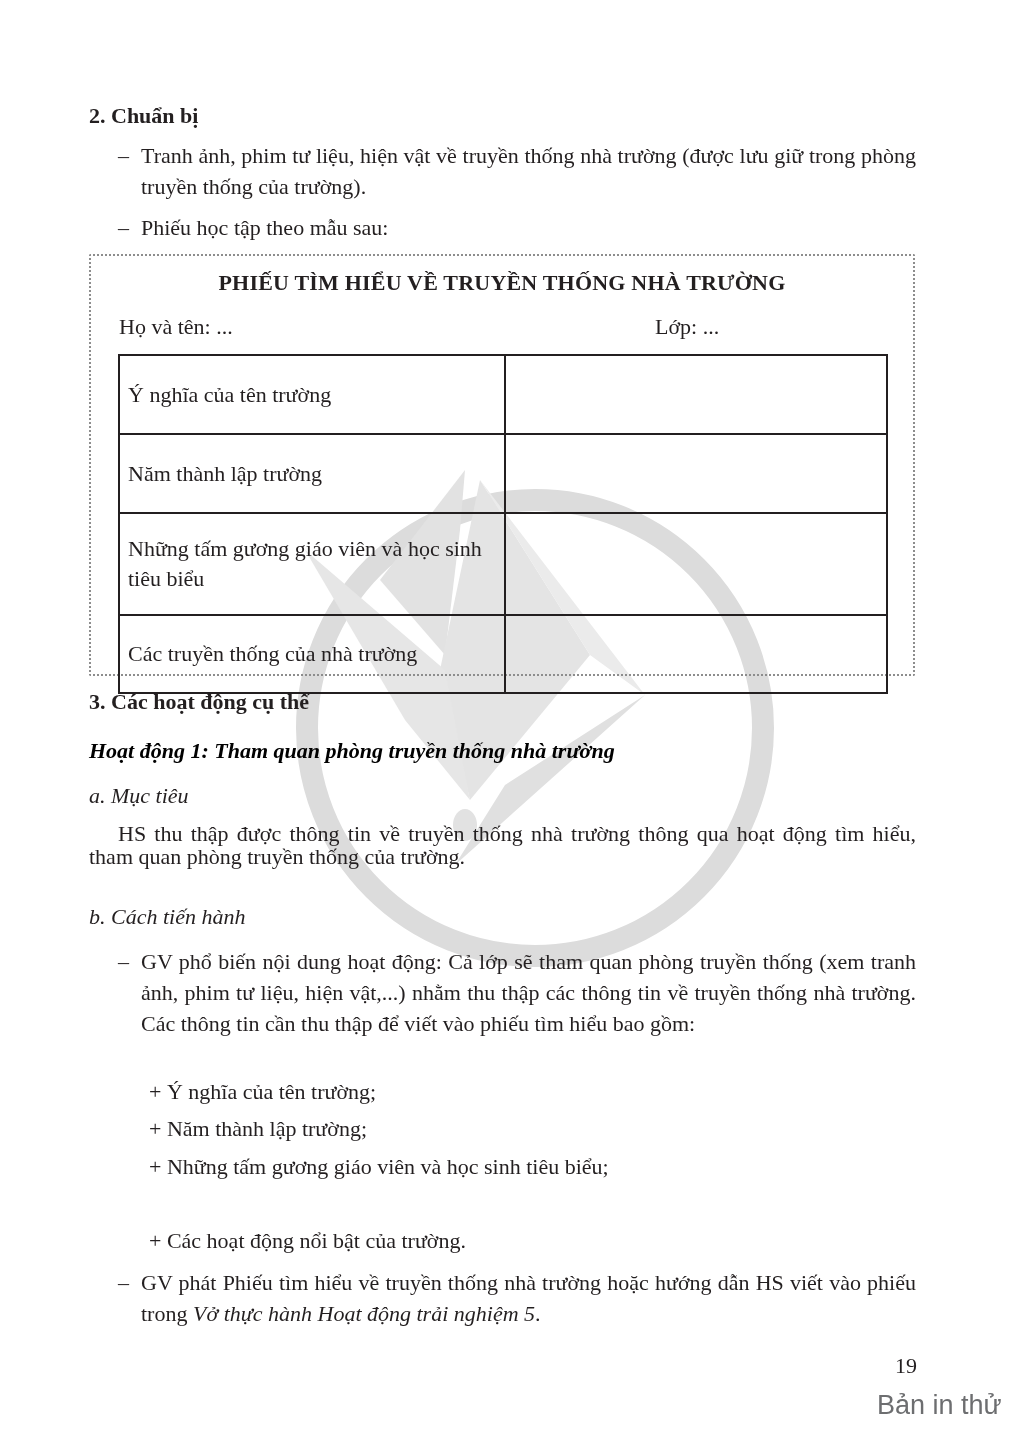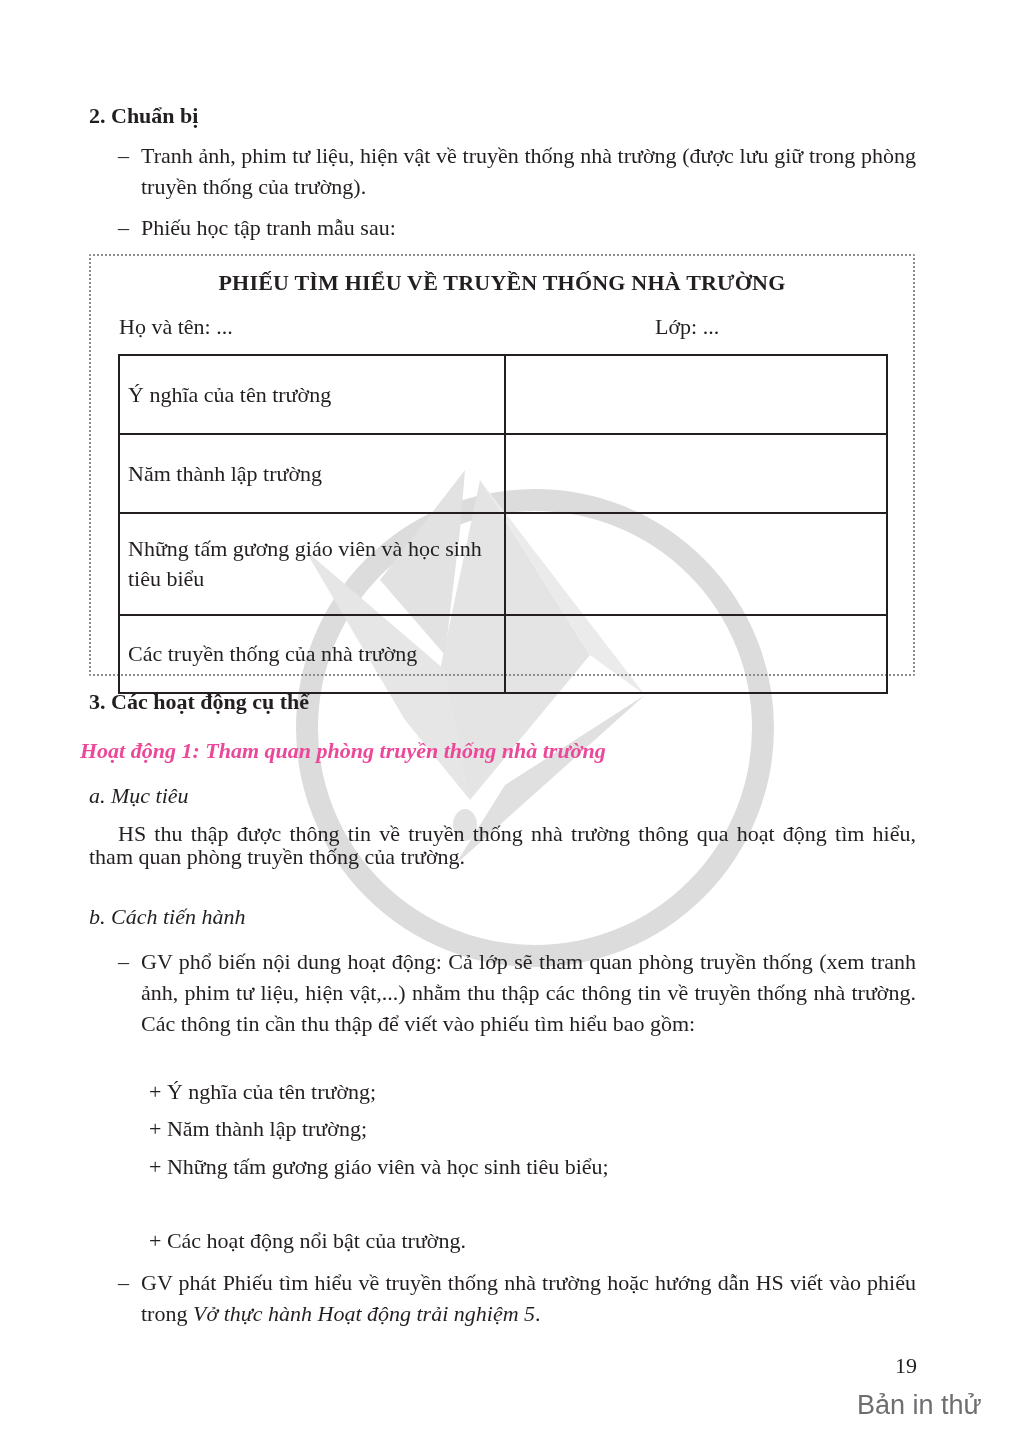--- a/index.html
+++ b/index.html
@@ -31,21 +31,21 @@
     .form-table td.label { width: 368px; }
     .form-table tr.r1 td { height: 53px; }
     .form-table tr.r2 td { height: 53px; }
     .form-table tr.r3 td { height: 76px; }
     .form-table tr.r4 td { height: 52px; }
     .form-table tr.r5 td { height: 53px; border-top-width: 3px; }
     .italic-bold { font-style: italic; font-weight: bold; font-size: 22px; }
     .italic { font-style: italic; font-size: 22px; }
     .plus-item { position: absolute; left: 141px; font-size: 22px; line-height: 31px; margin-left: 8px; }
     .page-number { position: absolute; left: 895px; top: 1353px; font-size: 22px; }
-    .draft-label { position: absolute; left: 857px; top: 1390px; font-family: "Liberation Sans", "DejaVu Sans", sans-serif; font-size: 27px; color: #6d6e70; }
+    .draft-label { position: absolute; left: 877px; top: 1390px; font-family: "Liberation Sans", "DejaVu Sans", sans-serif; font-size: 27px; color: #6d6e70; }
   </style>
 </head>
 <body>
 
 <svg class="watermark" viewBox="0 0 500 500">
   <circle cx="250" cy="258" r="228" fill="none" stroke="#dcdcdc" stroke-width="22"></circle>
   <path d="M 180 0 L 95 110 L 160 185 L 175 60 Z" fill="#e2e2e2"></path>
   <path d="M 195 10 L 305 185 L 185 330 L 155 200 Z" fill="#e4e4e4"></path>
   <path d="M 195 10 L 360 225 L 305 185 Z" fill="#ebebeb"></path>
   <path d="M 20 80 L 160 200 L 185 330 L 120 250 Z" fill="#e6e6e6"></path>
@@ -56,21 +56,21 @@
 <div class="page">
 
   <div class="abs h2" style="left:89px; top:103px;">2. Chuẩn bị</div>
 
   <div class="dash-item" style="top:140px;">
     <span class="dash">–</span>
     <span class="txt">Tranh ảnh, phim tư liệu, hiện vật về truyền thống nhà trường (được lưu giữ trong phòng truyền thống của trường).</span>
   </div>
   <div class="dash-item" style="top:212px;">
     <span class="dash">–</span>
-    <span class="txt">Phiếu học tập tranh mẫu sau:</span>
+    <span class="txt">Phiếu học tập theo mẫu sau:</span>
   </div>
 
   <div class="form-box">
     <div class="form-title">PHIẾU TÌM HIỂU VỀ TRUYỀN THỐNG NHÀ TRƯỜNG</div>
     <div class="form-name">Họ và tên: ...</div>
     <div class="form-class">Lớp: ...</div>
     <table class="form-table">
       <tbody>
           <tr class="r1">
         <td class="label">Ý nghĩa của tên trường</td>
@@ -86,21 +86,21 @@
       </tr>
       <tr class="r4">
         <td class="label">Các truyền thống của nhà trường</td>
         <td></td>
       </tr>
     </tbody>
       </table>
   </div>
 
   <div class="abs h2" style="left:89px; top:689px;">3. Các hoạt động cụ thể</div>
-  <div class="abs italic-bold" style="left:80px; top:738px; color:#ec4899;">Hoạt động 1: Tham quan phòng truyền thống nhà trường</div>
+  <div class="abs italic-bold" style="left:89px; top:738px; color:#000000;">Hoạt động 1: Tham quan phòng truyền thống nhà trường</div>
   <div class="abs italic" style="left:89px; top:783px;">a. Mục tiêu</div>
   <div class="abs body-text" style="left:89px; top:822px; width:827px; text-indent:29px; text-align:justify;">HS thu thập được thông tin về truyền thống nhà trường thông qua hoạt động tìm hiểu, tham quan phòng truyền thống của trường.</div>
   <div class="abs italic" style="left:89px; top:904px;">b. Cách tiến hành</div>
 
   <div class="dash-item" style="top:946px;">
     <span class="dash">–</span>
     <span class="txt">GV phổ biến nội dung hoạt động: Cả lớp sẽ tham quan phòng truyền thống (xem tranh ảnh, phim tư liệu, hiện vật,...) nhằm thu thập các thông tin về truyền thống nhà trường. Các thông tin cần thu thập để viết vào phiếu tìm hiểu bao gồm:</span>
   </div>
 
   <div class="plus-item" style="top:1076px;">+ Ý nghĩa của tên trường;</div>

